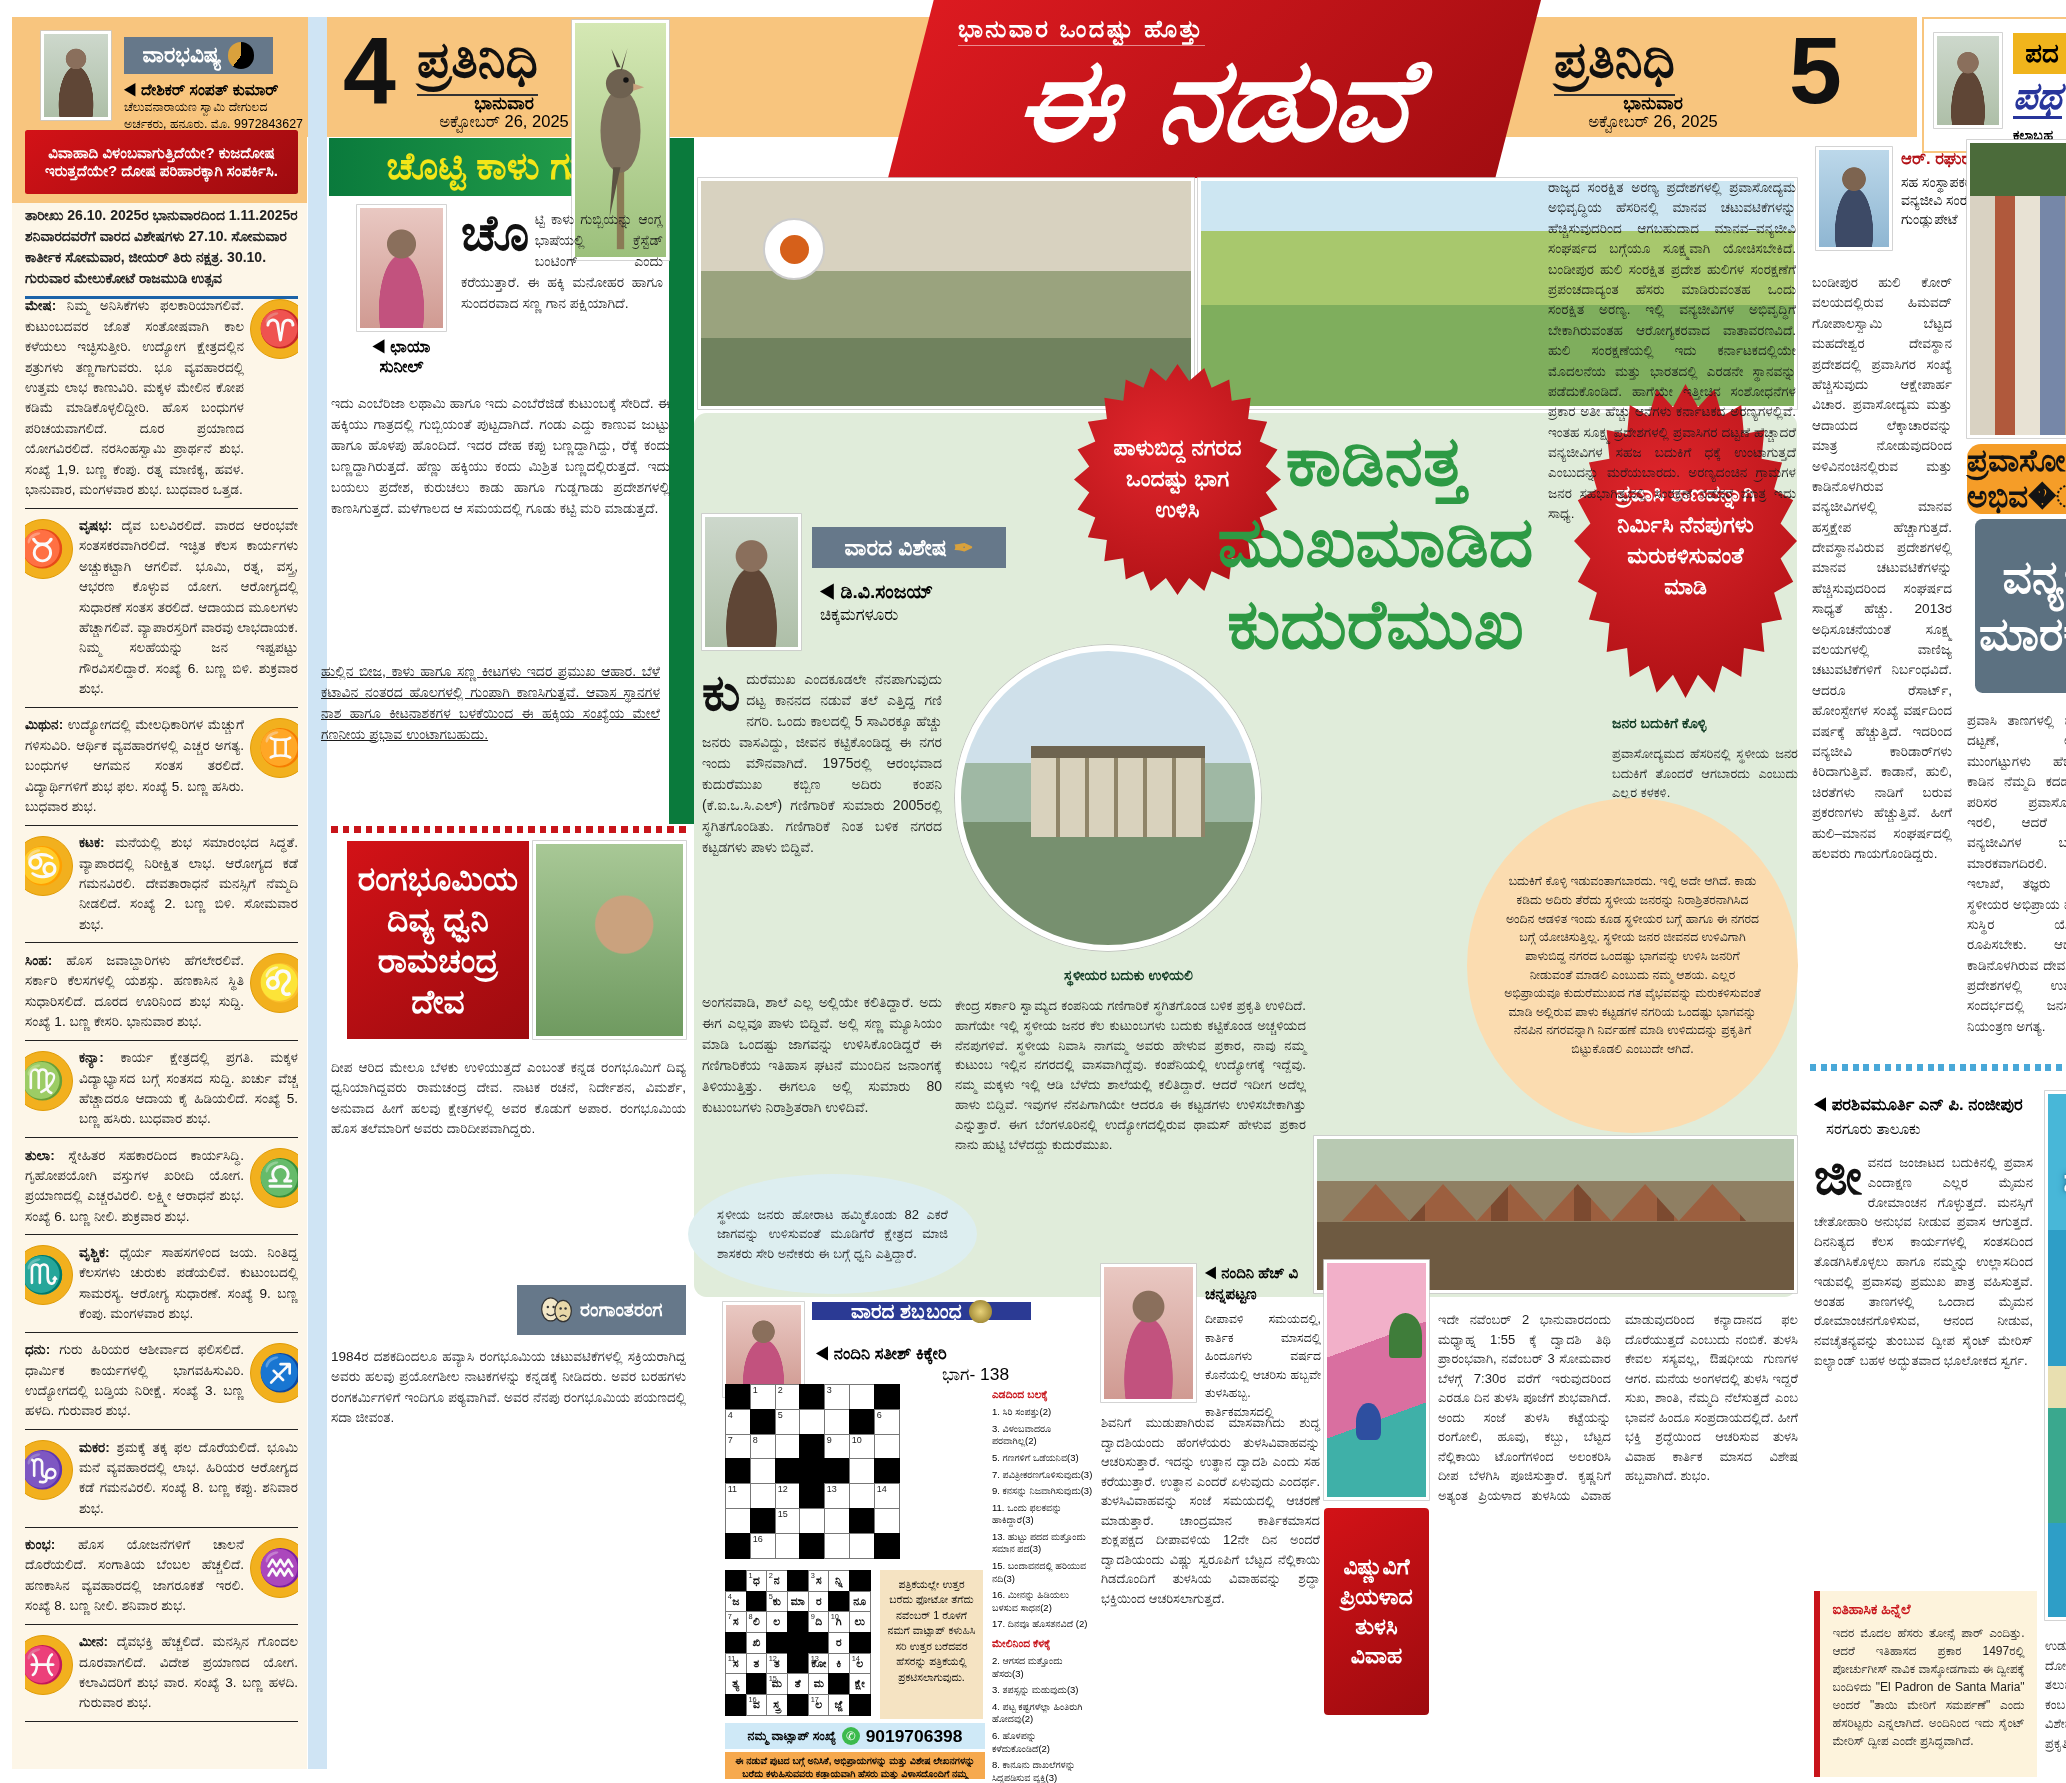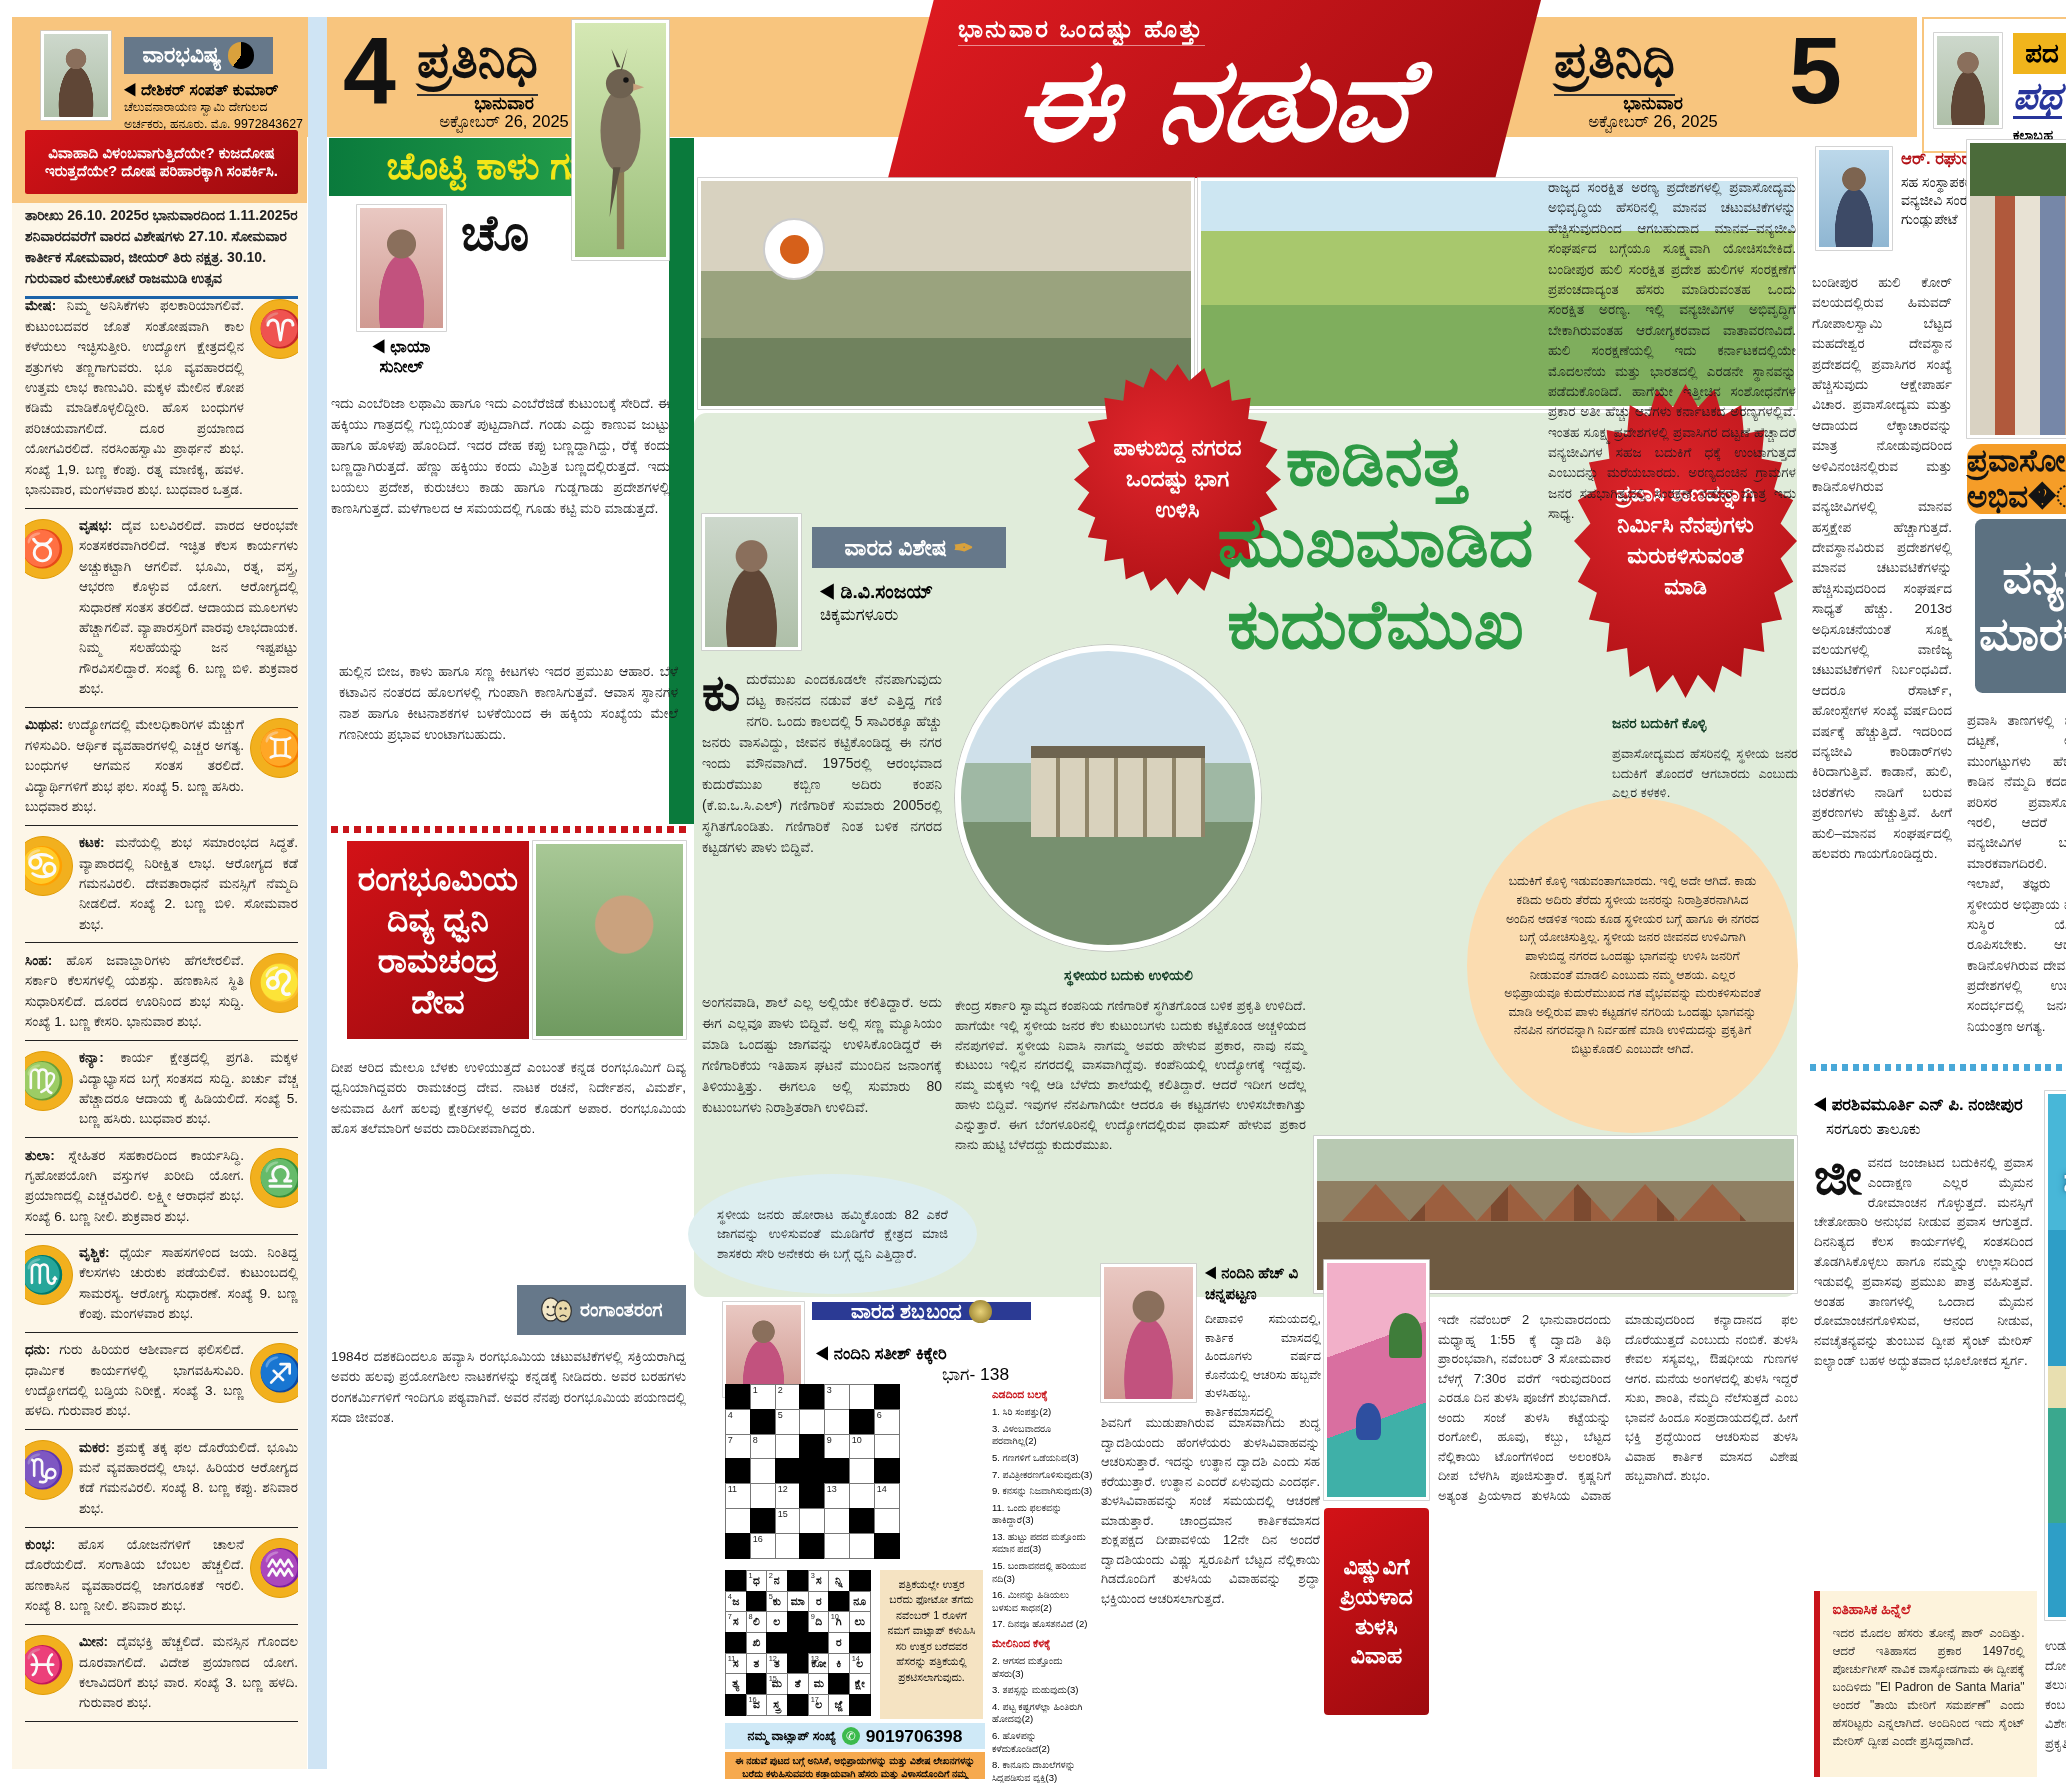--- a/index.html
+++ b/index.html
@@ -150,24 +150,24 @@
       <path d="M46 40 L40 20 L50 40 Z" fill="#4e443a"></path>
       <circle cx="56" cy="54" r="3" fill="#111"></circle>
       <path d="M64 58 L76 62 L64 66 Z" fill="#caa27e"></path>
       <path d="M42 150 L38 205 L50 150 Z" fill="#5c5142"></path>
     </svg>
   </div>
   <div class="abs portrait pink photo" style="left:357px;top:205px;width:89px;height:126px;"></div>
   <div class="abs bold center" style="left:353px;top:337px;width:97px;font-size:16.5px;">◀ ಛಾಯಾ</div>
   <div class="abs bold center" style="left:353px;top:357px;width:97px;font-size:16.5px;">ಸುನೀಲ್</div>
   <div class="abs col" style="left:461px;top:209px;width:202px;height:136px;">
-    <span class="dc">ಚೊ</span>
+    <span class="dc">ಚೊ</span><span>ಟ್ಟಿ ಕಾಳು ಗುಬ್ಬಿಯನ್ನು ಆಂಗ್ಲ ಭಾಷೆಯಲ್ಲಿ ಕ್ರೆಸ್ಟೆಡ್ ಬಂಟಿಂಗ್ ಎಂದು ಕರೆಯುತ್ತಾರೆ. ಈ ಹಕ್ಕಿ ಮನೋಹರ ಹಾಗೂ ಸುಂದರವಾದ ಸಣ್ಣ ಗಾನ ಪಕ್ಷಿಯಾಗಿದೆ.</span>
   </div>
   <div class="abs col" style="left:331px;top:393px;width:339px;height:264px;">ಇದು ಎಂಬೆರಿಜಾ ಲಥಾಮಿ ಹಾಗೂ ಇದು ಎಂಬೆರೆಜಿಡೆ ಕುಟುಂಬಕ್ಕೆ ಸೇರಿದೆ. ಈ ಹಕ್ಕಿಯು ಗಾತ್ರದಲ್ಲಿ ಗುಬ್ಬಿಯಂತೆ ಪುಟ್ಟದಾಗಿದೆ. ಗಂಡು ಎದ್ದು ಕಾಣುವ ಜುಟ್ಟು ಹಾಗೂ ಹೊಳಪು ಹೊಂದಿದೆ. ಇದರ ದೇಹ ಕಪ್ಪು ಬಣ್ಣದ್ದಾಗಿದ್ದು, ರೆಕ್ಕೆ ಕಂದು ಬಣ್ಣದ್ದಾಗಿರುತ್ತದೆ. ಹೆಣ್ಣು ಹಕ್ಕಿಯು ಕಂದು ಮಿಶ್ರಿತ ಬಣ್ಣದಲ್ಲಿರುತ್ತದೆ. ಇದು ಬಯಲು ಪ್ರದೇಶ, ಕುರುಚಲು ಕಾಡು ಹಾಗೂ ಗುಡ್ಡಗಾಡು ಪ್ರದೇಶಗಳಲ್ಲಿ ಕಾಣಸಿಗುತ್ತದೆ. ಮಳೆಗಾಲದ ಆ ಸಮಯದಲ್ಲಿ ಗೂಡು ಕಟ್ಟಿ ಮರಿ ಮಾಡುತ್ತದೆ.</div>
-  <div class="abs col" style="left:339px;top:661px;width:339px;height:157px;">ಹುಲ್ಲಿನ ಬೀಜ, ಕಾಳು ಹಾಗೂ ಸಣ್ಣ ಕೀಟಗಳು ಇದರ ಪ್ರಮುಖ ಆಹಾರ. ಬೆಳೆ ಕಟಾವಿನ ನಂತರದ ಹೊಲಗಳಲ್ಲಿ ಗುಂಪಾಗಿ ಕಾಣಸಿಗುತ್ತವೆ. ಆವಾಸ ಸ್ಥಾನಗಳ ನಾಶ ಹಾಗೂ ಕೀಟನಾಶಕಗಳ ಬಳಕೆಯಿಂದ ಈ ಹಕ್ಕಿಯ ಸಂಖ್ಯೆಯ ಮೇಲೆ ಗಣನೀಯ ಪ್ರಭಾವ ಉಂಟಾಗಬಹುದು.</div>
+  <div class="abs col" style="left:321px;top:661px;width:339px;height:157px;text-decoration:underline;">ಹುಲ್ಲಿನ ಬೀಜ, ಕಾಳು ಹಾಗೂ ಸಣ್ಣ ಕೀಟಗಳು ಇದರ ಪ್ರಮುಖ ಆಹಾರ. ಬೆಳೆ ಕಟಾವಿನ ನಂತರದ ಹೊಲಗಳಲ್ಲಿ ಗುಂಪಾಗಿ ಕಾಣಸಿಗುತ್ತವೆ. ಆವಾಸ ಸ್ಥಾನಗಳ ನಾಶ ಹಾಗೂ ಕೀಟನಾಶಕಗಳ ಬಳಕೆಯಿಂದ ಈ ಹಕ್ಕಿಯ ಸಂಖ್ಯೆಯ ಮೇಲೆ ಗಣನೀಯ ಪ್ರಭಾವ ಉಂಟಾಗಬಹುದು.</div>
 
   <div class="abs divider-red" style="left:331px;top:826px;width:355px;"></div>
   <div class="abs redbox" style="left:347px;top:841px;width:182px;height:198px;font-size:33px;line-height:1.25;padding:8.3px;">
     <span>ರಂಗಭೂಮಿಯ ದಿವ್ಯ ಧ್ವನಿ ರಾಮಚಂದ್ರ ದೇವ</span>
   </div>
   <div class="abs photo" style="left:533px;top:841px;width:153px;height:198px;background:
       radial-gradient(circle at 60% 42%, #caa27e 0 20%, rgba(0,0,0,0) 21%),
       linear-gradient(#a8c896,#6f9a60);"></div>
   <div class="abs col" style="left:331px;top:1058px;width:355px;height:215px;font-size:13.6px;">ದೀಪ ಆರಿದ ಮೇಲೂ ಬೆಳಕು ಉಳಿಯುತ್ತದೆ ಎಂಬಂತೆ ಕನ್ನಡ ರಂಗಭೂಮಿಗೆ ದಿವ್ಯ ಧ್ವನಿಯಾಗಿದ್ದವರು ರಾಮಚಂದ್ರ ದೇವ. ನಾಟಕ ರಚನೆ, ನಿರ್ದೇಶನ, ವಿಮರ್ಶೆ, ಅನುವಾದ ಹೀಗೆ ಹಲವು ಕ್ಷೇತ್ರಗಳಲ್ಲಿ ಅವರ ಕೊಡುಗೆ ಅಪಾರ. ರಂಗಭೂಮಿಯ ಹೊಸ ತಲೆಮಾರಿಗೆ ಅವರು ದಾರಿದೀಪವಾಗಿದ್ದರು.</div>
   <div class="abs tag" style="left:517px;top:1285px;width:169px;height:50px;font-size:19px;">

